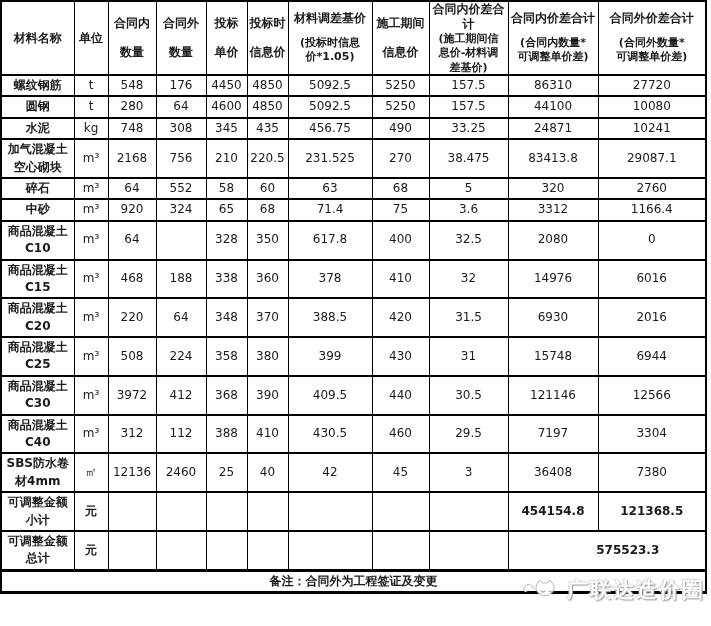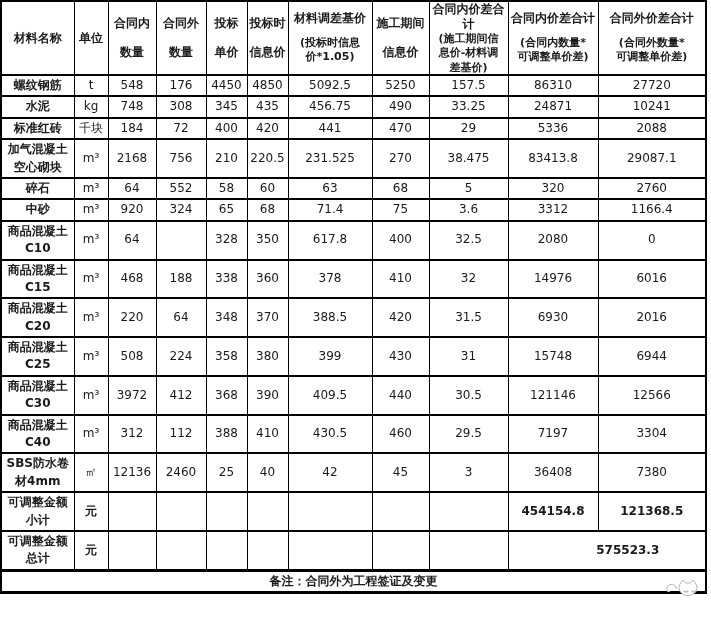--- a/index.html
+++ b/index.html
@@ -148,44 +148,44 @@
           <td class="num">176</td>
           <td class="num">4450</td>
           <td class="num">4850</td>
           <td class="num">5092.5</td>
           <td class="num">5250</td>
           <td class="num">157.5</td>
           <td class="num">86310</td>
           <td class="num">27720</td>
         </tr>
         <tr>
+          <td class="label">圆钢</td>
+          <td class="unit">t</td>
+          <td class="num">280</td>
+          <td class="num">64</td>
+          <td class="num">4600</td>
+          <td class="num">4850</td>
+          <td class="num">5092.5</td>
+          <td class="num">5250</td>
+          <td class="num">157.5</td>
+          <td class="num">44100</td>
+          <td class="num">10080</td>
+        </tr>
+        <tr>
           <td class="label">水泥</td>
           <td class="unit">kg</td>
           <td class="num">748</td>
           <td class="num">308</td>
           <td class="num">345</td>
           <td class="num">435</td>
           <td class="num">456.75</td>
           <td class="num">490</td>
           <td class="num">33.25</td>
           <td class="num">24871</td>
           <td class="num">10241</td>
-        </tr>
-        <tr>
-          <td class="label">标准红砖</td>
-          <td class="unit">千块</td>
-          <td class="num">184</td>
-          <td class="num">72</td>
-          <td class="num">400</td>
-          <td class="num">420</td>
-          <td class="num">441</td>
-          <td class="num">470</td>
-          <td class="num">29</td>
-          <td class="num">5336</td>
-          <td class="num">2088</td>
         </tr>
         <tr>
           <td class="label">加气混凝土
 空心砌块</td>
           <td class="unit">m³</td>
           <td class="num">2168</td>
           <td class="num">756</td>
           <td class="num">210</td>
           <td class="num">220.5</td>
           <td class="num">231.525</td>
@@ -352,15 +352,16 @@
       </tr>
     </tfoot>
   </table>
 
   <div class="watermark">
     <svg class="mascot" viewBox="0 0 40 24" xmlns="http://www.w3.org/2000/svg">
       <path d="M3 14 q-3 -4 1 -7 q4 -2 6 1 l2 3" fill="#ffffff" stroke="#b5b5b5" stroke-width="1"></path>
       <path d="M15 6 l3 -4 l3 3 h4 l3 -3 l3 4 a9 8 0 1 1 -16 0 z" fill="#ffffff" stroke="#b5b5b5" stroke-width="1"></path>
       <path d="M19 13 q2 2 4 0 M27 13 q2 2 4 0" fill="none" stroke="#b5b5b5" stroke-width="1.2" stroke-linecap="round"></path>
     </svg>
+    <span class="watermark-text">广联达造价圈</span>
   </div>
 
 </div>
 
 </body></html>

